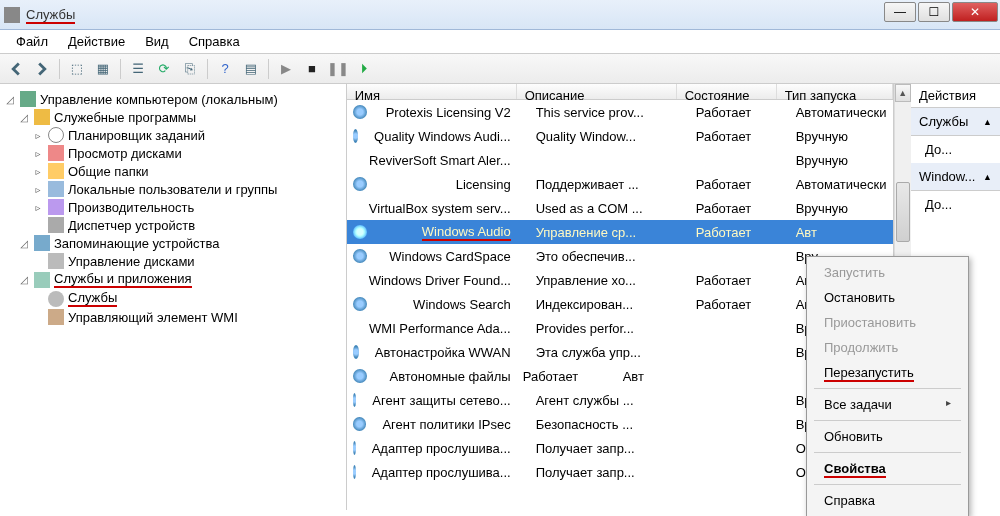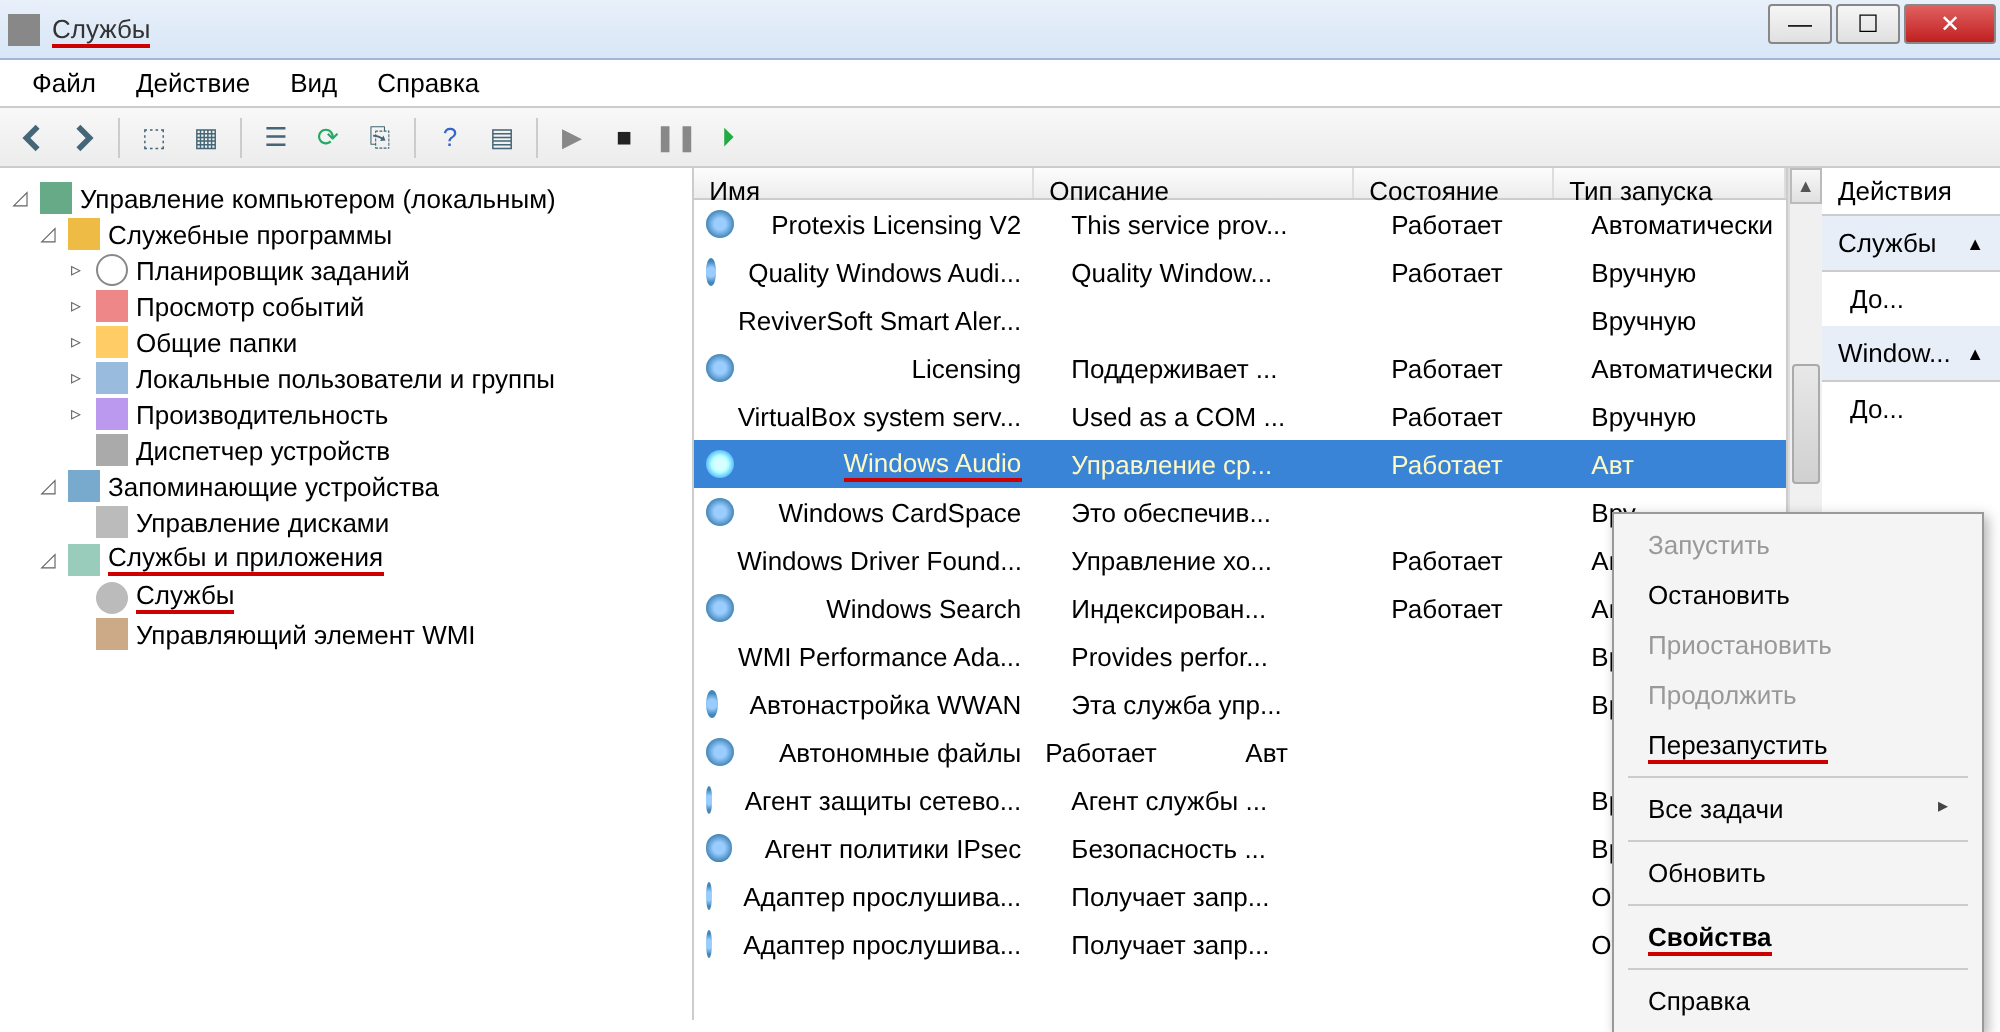--- a/index.html
+++ b/index.html
@@ -64,21 +64,21 @@
   .scrollbar { width: 18px; background: #f0f0f0; display: flex; flex-direction: column; border-left: 1px solid #ddd; }
   .scrollbar .arr { height: 18px; background: linear-gradient(#f8f8f8,#e0e0e0); border: 1px solid #bbb; display: flex; align-items: center; justify-content: center; font-size: 9px; color: #555; cursor: default; }
   .scrollbar .track { flex: 1; position: relative; }
   .scrollbar .thumb { position: absolute; top: 80px; height: 60px; left: 1px; right: 1px; background: linear-gradient(#e8e8e8,#d0d0d0); border: 1px solid #aaa; border-radius: 2px; }
 
   .actions-pane { width: 92px; display: flex; flex-direction: column; }
   .actions-title { padding: 4px 8px; font-weight: normal; border-bottom: 1px solid #ccc; background: #fff; }
   .actions-sub { padding: 6px 8px; background: #e8eef8; border-bottom: 1px solid #ccc; display: flex; justify-content: space-between; align-items: center; cursor: default; }
   .actions-item { padding: 6px 14px; cursor: default; }
 
-  .context-menu { position: absolute; left: 806px; top: 256px; width: 186px; background: #f4f4f4; border: 1px solid #999; box-shadow: 2px 2px 6px rgba(0,0,0,0.3); z-index: 50; padding: 3px; }
+  .context-menu { position: absolute; left: 806px; top: 256px; width: 163px; background: #f4f4f4; border: 1px solid #999; box-shadow: 2px 2px 6px rgba(0,0,0,0.3); z-index: 50; padding: 3px; }
   .context-menu .item { padding: 5px 14px; cursor: default; color: #000; white-space: nowrap; }
   .context-menu .item.disabled { color: #999; }
   .context-menu .item.arrow::after { content: "▸"; float: right; font-size: 10px; color: #444; }
   .context-menu .item .u { border-bottom: 2px solid #c00; }
   .context-menu .divider { height: 1px; background: #ccc; margin: 3px 4px; }
   .context-menu .item.bold { font-weight: bold; }
 </style>
 </head>
 <body>
 
@@ -141,21 +141,21 @@
         <span class="label">Служебные программы</span>
       </div>
     <div class="tree-item" style="padding-left:28px">
         <span class="toggle">▹</span>
         <span class="ticon ti-clock"></span>
         <span class="label">Планировщик заданий</span>
       </div>
     <div class="tree-item" style="padding-left:28px">
         <span class="toggle">▹</span>
         <span class="ticon ti-event"></span>
-        <span class="label">Просмотр событий</span>
+        <span class="label">Просмотр дисками</span>
       </div>
     <div class="tree-item" style="padding-left:28px">
         <span class="toggle">▹</span>
         <span class="ticon ti-folder"></span>
         <span class="label">Общие папки</span>
       </div>
     <div class="tree-item" style="padding-left:28px">
         <span class="toggle">▹</span>
         <span class="ticon ti-users"></span>
         <span class="label">Локальные пользователи и группы</span>

